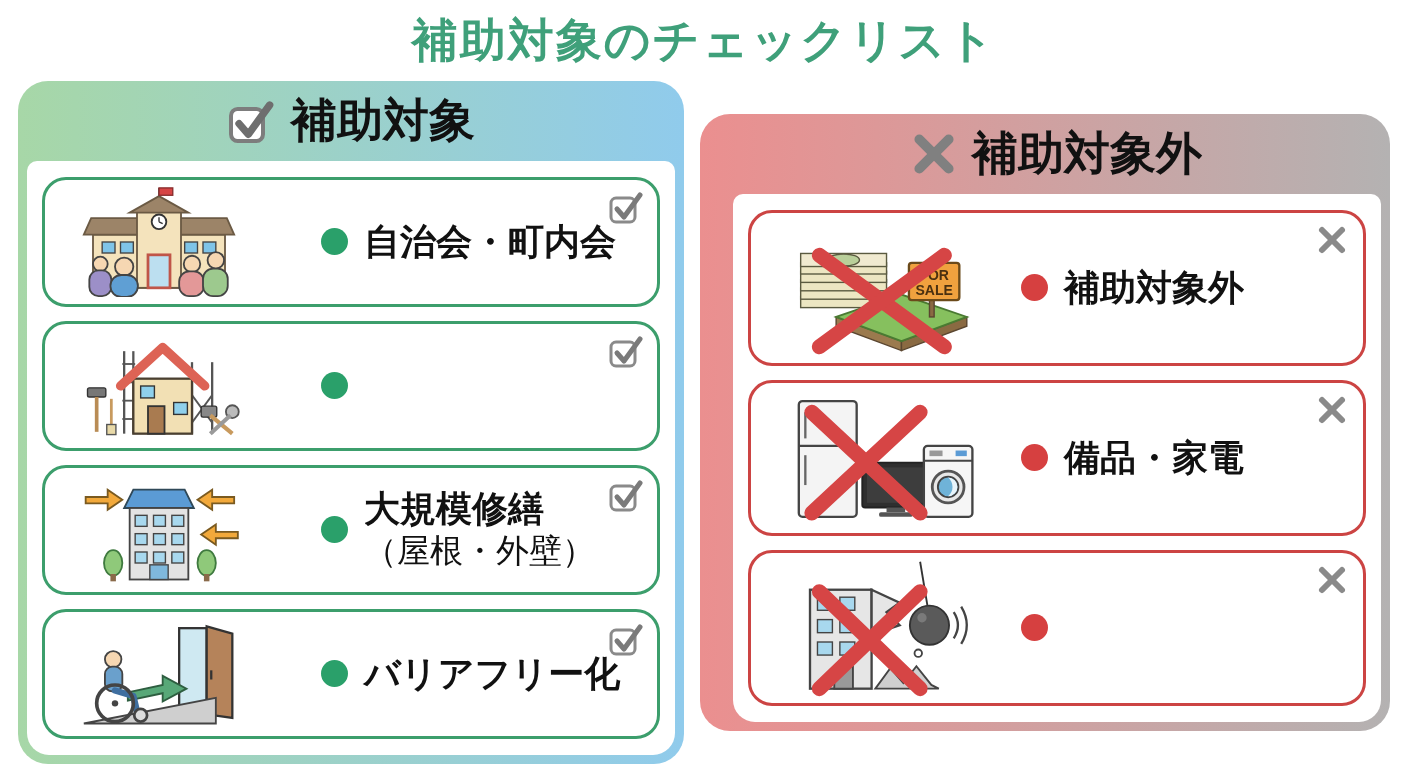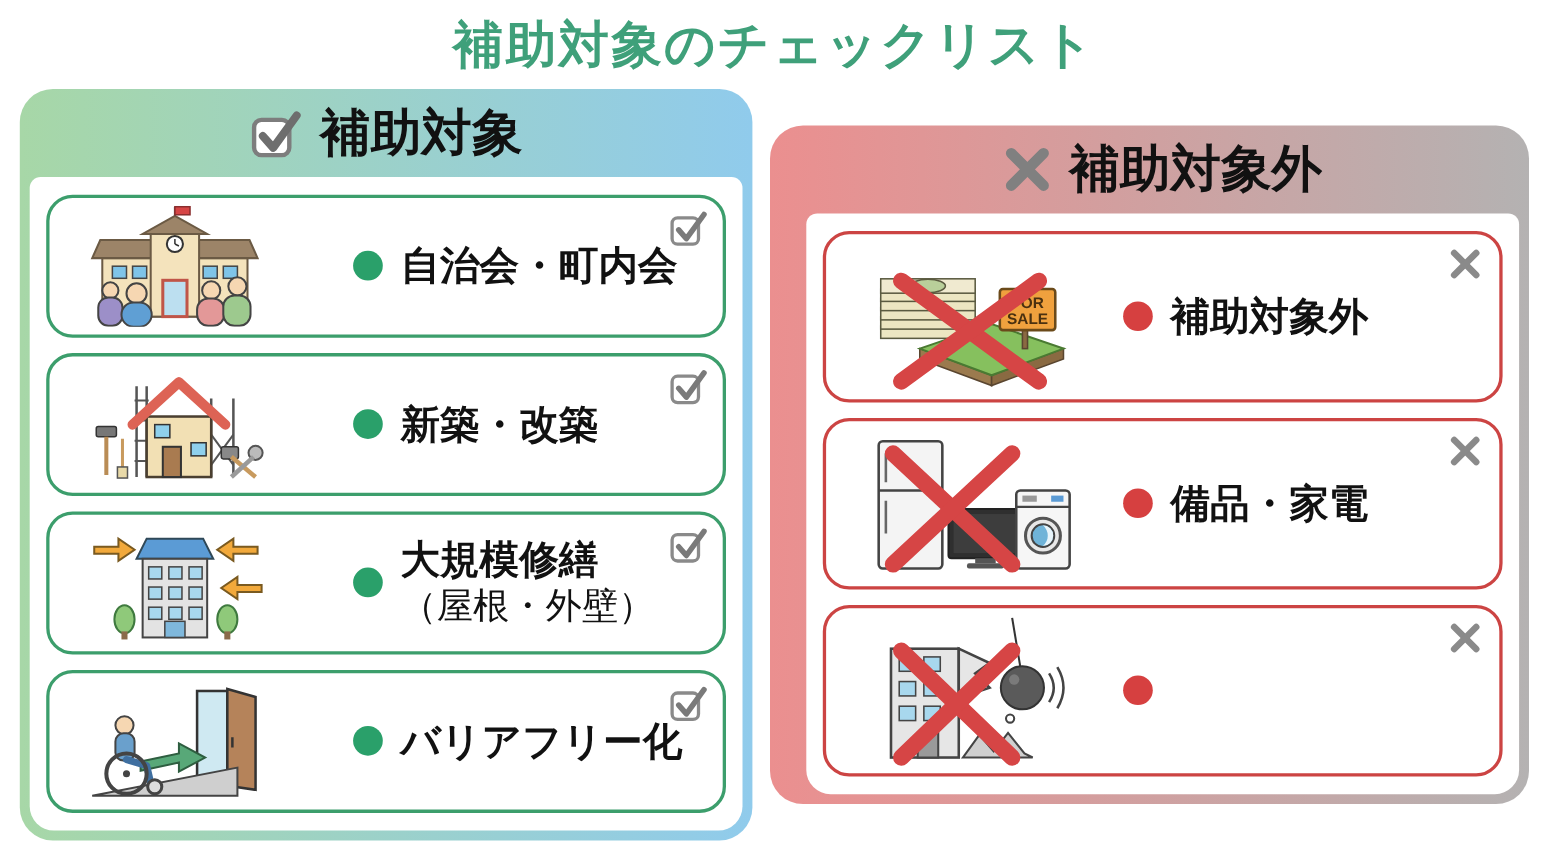--- a/index.html
+++ b/index.html
@@ -202,23 +202,20 @@
               <line x1="38" y1="74" x2="38" y2="104" stroke="#c89a5e" stroke-width="3"></line>
               <rect x="33" y="102" width="10" height="11" fill="#e8d9a8" stroke="#555" stroke-width="1.5"></rect>
               <rect x="136" y="82" width="17" height="12" rx="2" fill="#888" stroke="#333" stroke-width="1.5"></rect>
               <line x1="146" y1="92" x2="170" y2="112" stroke="#c89a5e" stroke-width="4.5"></line>
               <circle cx="170" cy="88" r="7" fill="#bbb" stroke="#555" stroke-width="2"></circle>
               <line x1="168" y1="92" x2="146" y2="112" stroke="#9a9a9a" stroke-width="4.5"></line>
             </svg>
           </div>
           <div class="text-wrap">
             <span class="bullet bullet-green"></span>
-            <div>
-              <div class="card-label">新築・改築</div>
-            </div>
           </div>
           <svg class="corner-icon" viewBox="0 0 36 36">
             <rect x="3" y="9" width="24" height="24" rx="5" fill="#ffffff" stroke="#8a8a8a" stroke-width="3"></rect>
             <path d="M9,20 L16,28 L32,6" fill="none" stroke="#7a7a7a" stroke-width="5" stroke-linecap="round" stroke-linejoin="round"></path>
           </svg>
         </div>
 
         <div class="card card-green">
           <div class="illus">
             <svg width="190" height="110" viewBox="0 0 180 120">

